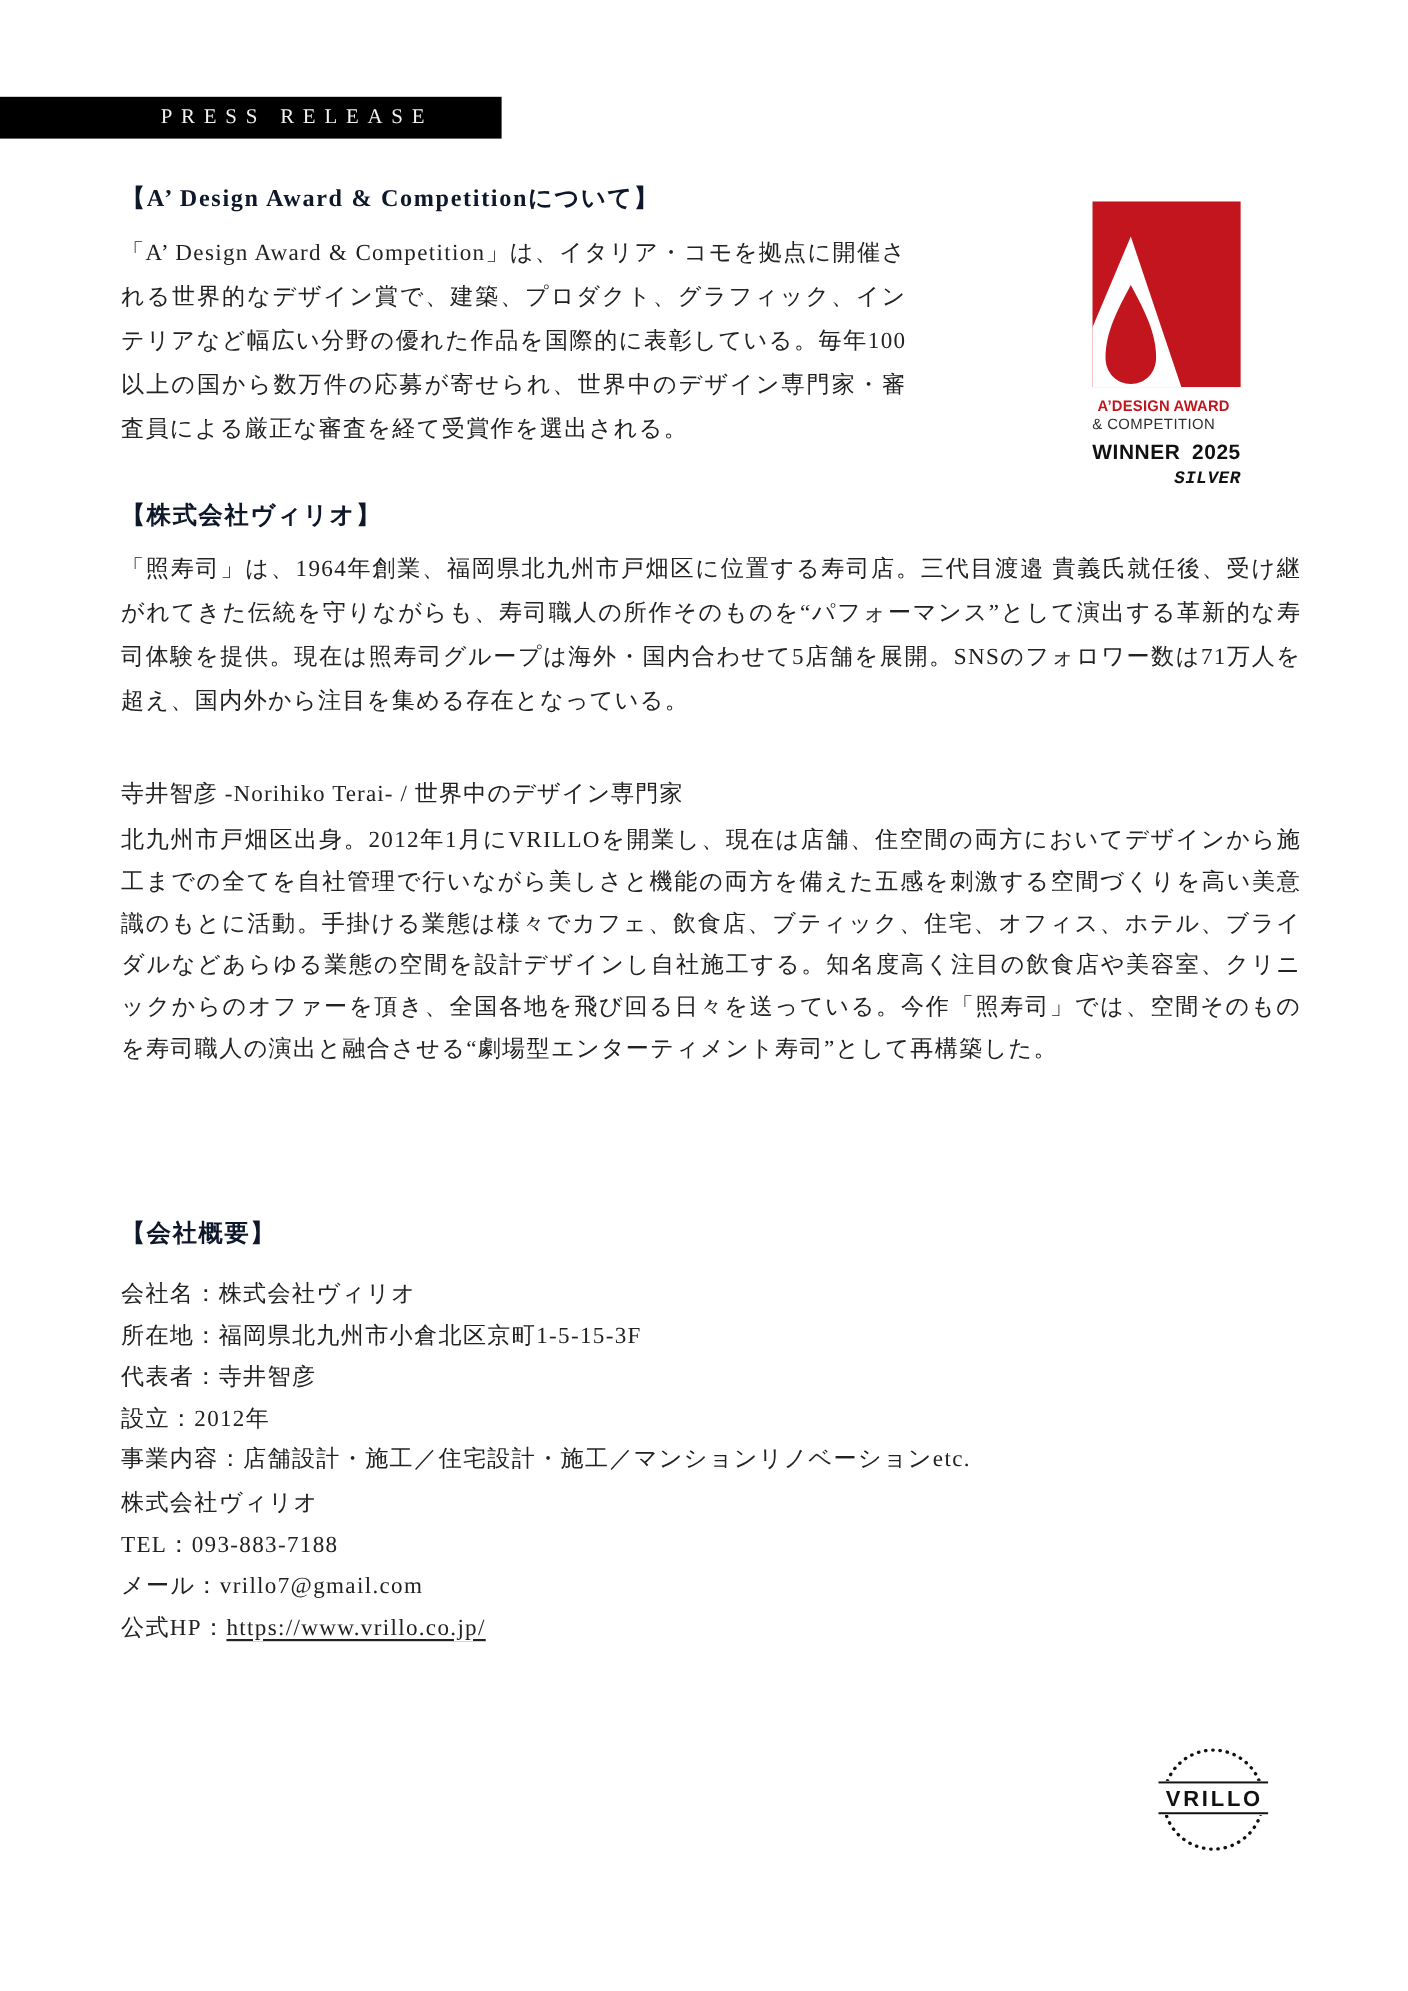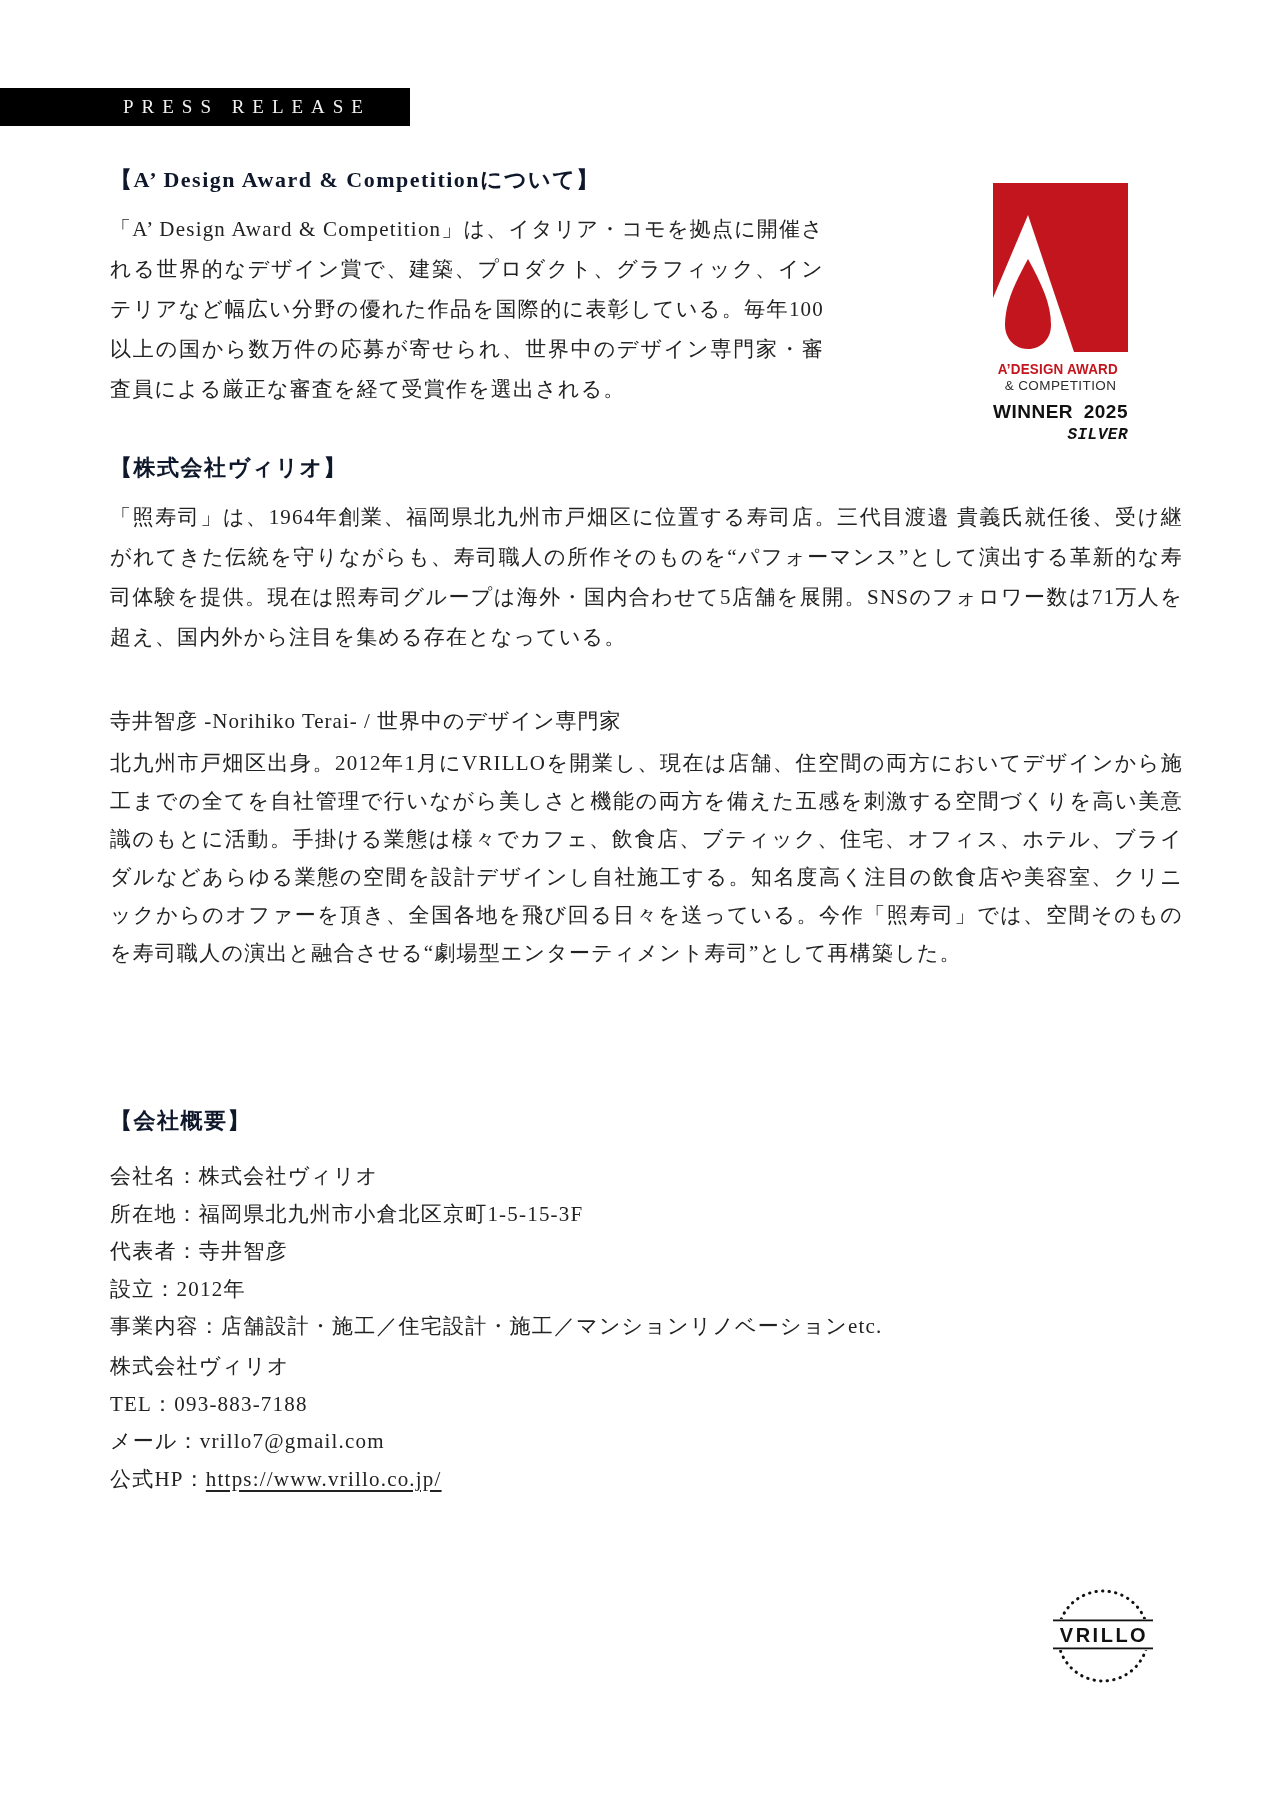--- a/index.html
+++ b/index.html
@@ -7,21 +7,21 @@
   body {
     position:relative;
     font-family:"Liberation Serif","DejaVu Serif",serif;
     color:#1c1c1c;
     overflow:hidden;
   }
 
   
   .banner {
     position:absolute; top:88px; left:0;
-    width:410px; height:38px;
+    width:456px; height:38px;
     background:#000;
     color:#f2f2f2;
     display:flex; align-items:center; justify-content:center;
     padding-left:84px;
     font-size:19px;
     letter-spacing:0.42em;
   }
 
   
   .section { position:absolute; left:110px; width:1073px; }
@@ -44,21 +44,21 @@
   .award-logo .l1 {
     margin-top:9px;
     font-family:"Liberation Sans","DejaVu Sans",sans-serif;
     font-weight:bold; font-size:14px; letter-spacing:0.2px;
     color:#c3151d; white-space:nowrap; text-align:center;
     transform:scaleX(0.96); transform-origin:left;
   }
   .award-logo .l2 {
     font-family:"Liberation Sans","DejaVu Sans",sans-serif;
     font-size:13.5px; letter-spacing:0.4px; color:#2d2d2d;
-    text-align:center; margin-top:1px;
+    text-align:left; margin-top:1px;
   }
   .award-logo .winner-row {
     display:flex; justify-content:space-between; align-items:center;
     margin-top:8px;
     font-family:"Liberation Sans","DejaVu Sans",sans-serif;
     font-weight:bold; font-size:19px; color:#111;
     letter-spacing:0.5px;
   }
   .award-logo .medal {
     margin-top:3px; text-align:right;

